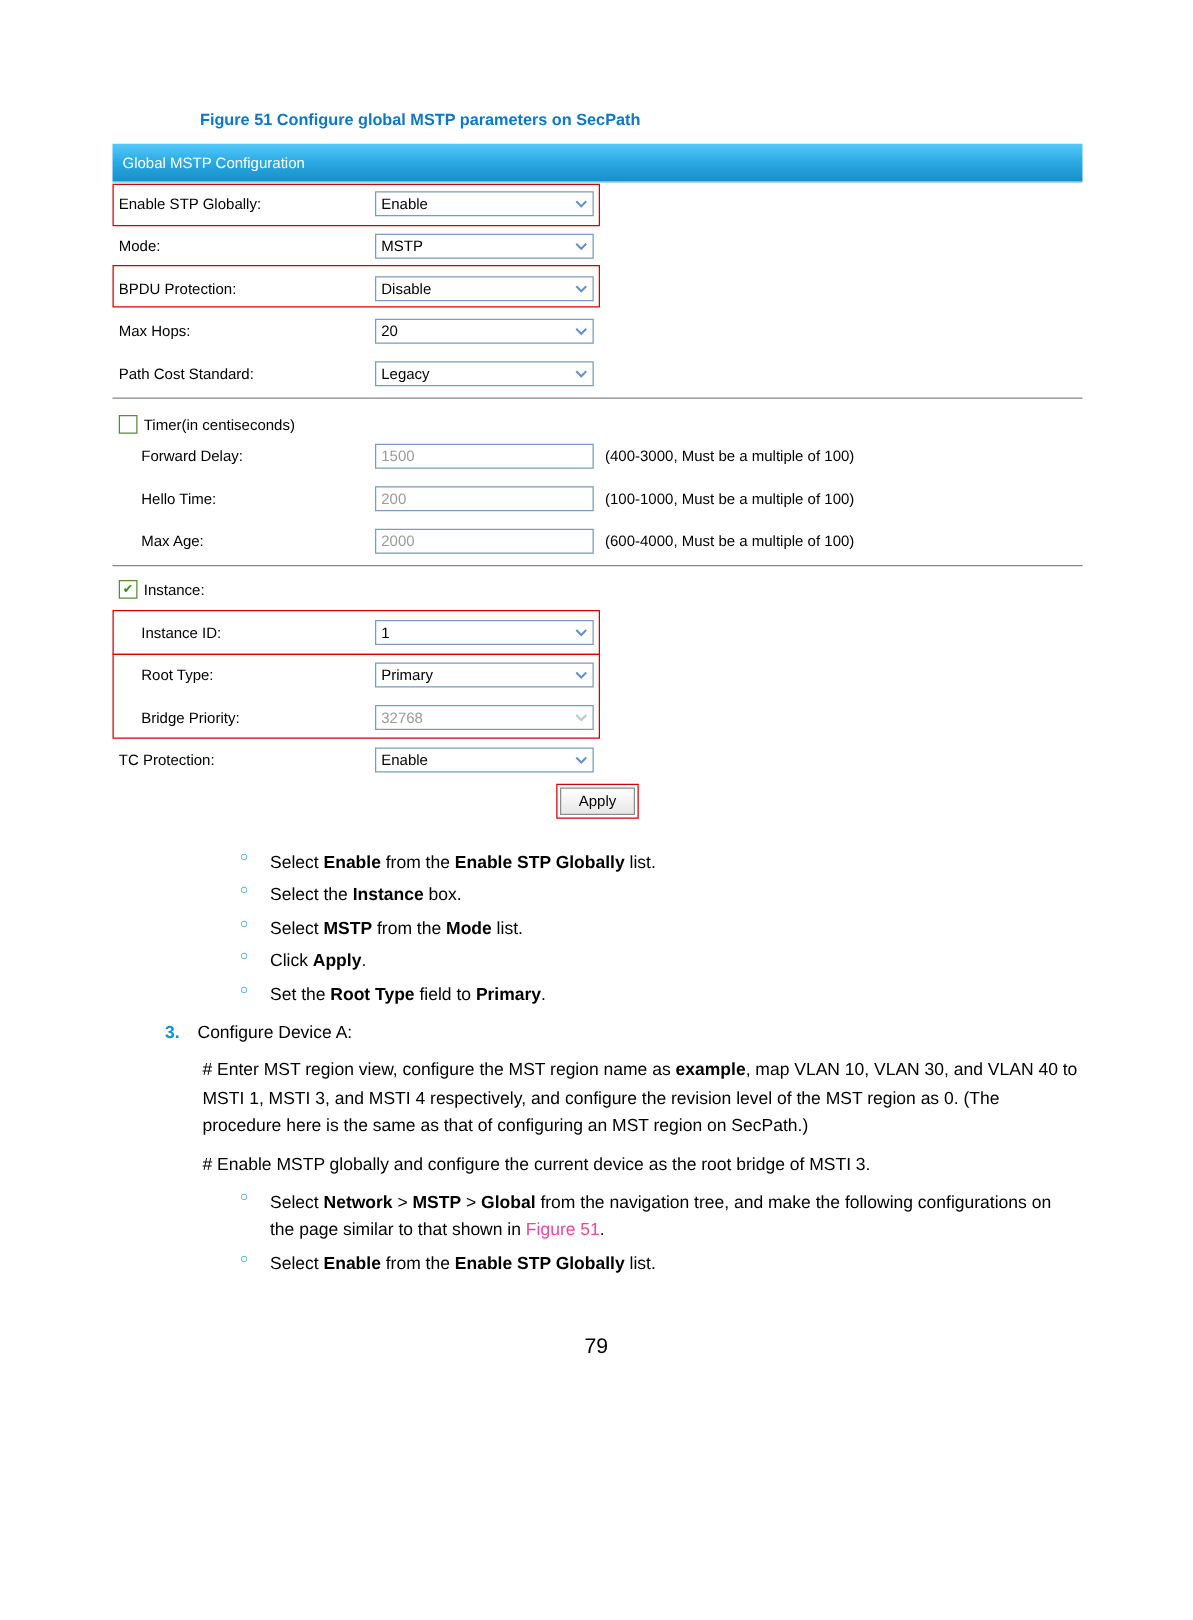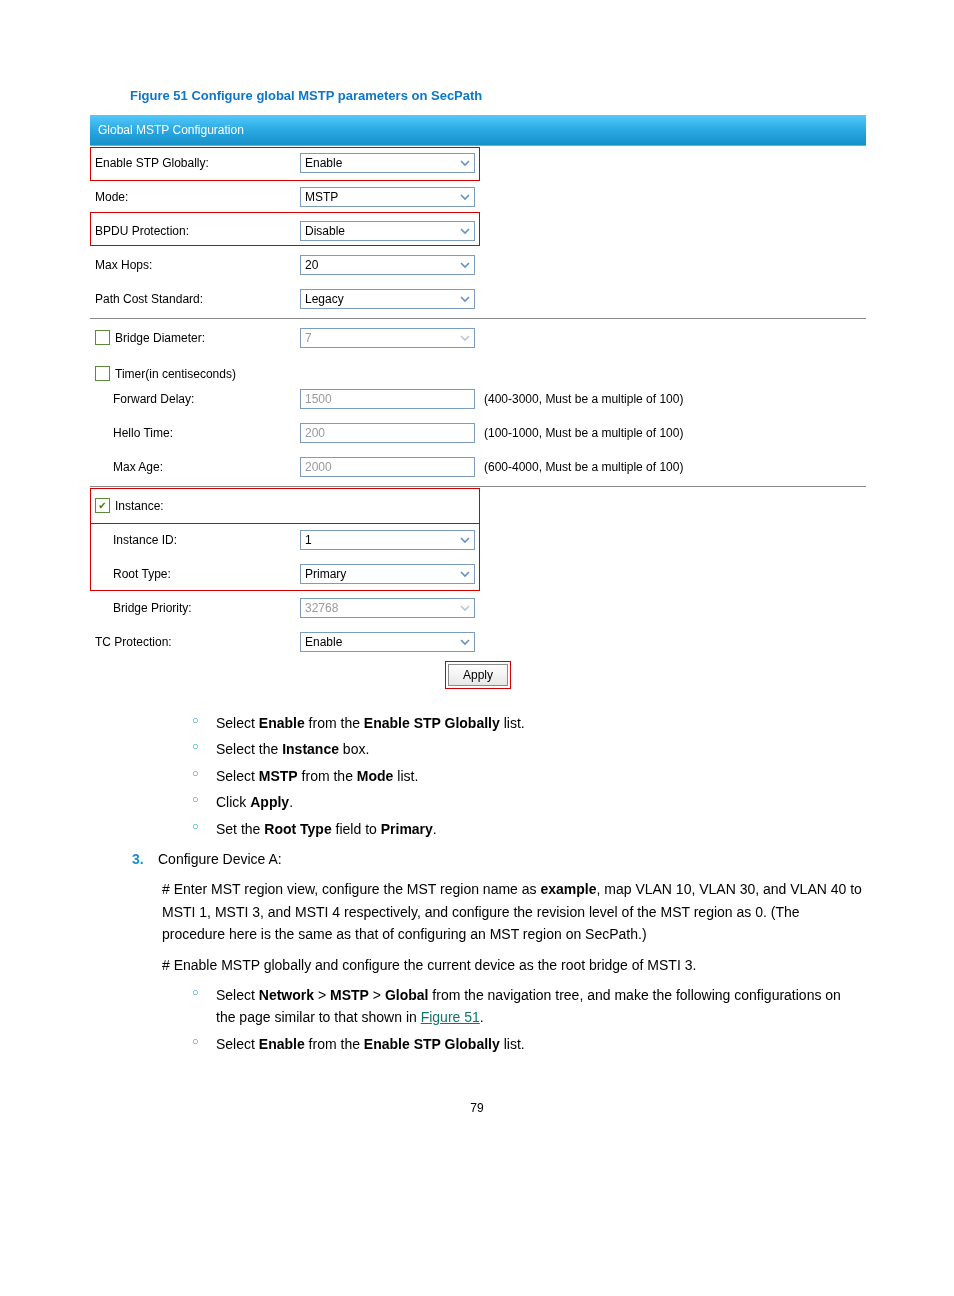--- a/index.html
+++ b/index.html
@@ -13,21 +13,21 @@
   }
   .page {
     width: 954px;
     padding: 88px 90px 40px 90px;
     box-sizing: border-box;
   }
   .figure-caption {
     color: #0d77c7;
     font-weight: bold;
     font-size: 13px;
-    margin-left: 40px;
+    margin-left: 70px;
     margin-bottom: 12px;
   }
   .config-panel {
     width: 776px;
     margin: 0 auto 20px auto;
     border: none;
   }
   .panel-header {
     height: 30px;
     background: linear-gradient(to bottom, #55c9fb 0%, #2aa9e2 50%, #1790c9 100%);
@@ -168,24 +168,24 @@
   }
   .instr .numstep .num {
     color: #1390d0;
     font-weight: bold;
     width: 26px;
   }
   .instr .body-para {
     margin: 8px 0 8px 48px;
   }
   .instr b { font-weight: bold; }
-  .figlink { color: #0f766e; text-decoration: underline; }
+  .figlink { color: #ec4899; }
   .pagenum {
     text-align: center;
-    font-size: 12px;
+    font-size: 17px;
     margin-top: 46px;
   }
   .rel-wrap { position: relative; }
 </style>
 </head>
 <body>
 
 <div class="page">
 
   <div class="figure-caption">Figure 51 Configure global MSTP parameters on SecPath</div>
@@ -266,36 +266,20 @@
               <svg viewBox="0 0 10 10">
                 <path d="M1 3 L5 7 L9 3" fill="none" stroke="currentColor" stroke-width="1.6"></path>
               </svg>
             </span>
         </div>
       </div>
     </div>
 
     <div class="section-divider"></div>
 
-    <div class="form-row">
-      <div class="label-col">
-        <span class="checkbox"></span>
-        <span>Bridge Diameter:</span>
-      </div>
-      <div class="field-col">
-        <div class="faux-select disabled">
-          <span>7</span>
-          <span class="chev">
-              <svg viewBox="0 0 10 10">
-                <path d="M1 3 L5 7 L9 3" fill="none" stroke="currentColor" stroke-width="1.6"></path>
-              </svg>
-            </span>
-        </div>
-      </div>
-    </div>
 
     <div class="form-row" style="min-height:26px;align-items:flex-end;">
       <div class="label-col">
         <span class="checkbox"></span>
         <span>Timer(in centiseconds)</span>
       </div>
     </div>
 
     <div class="form-row">
       <div class="label-col indent">Forward Delay:</div>

